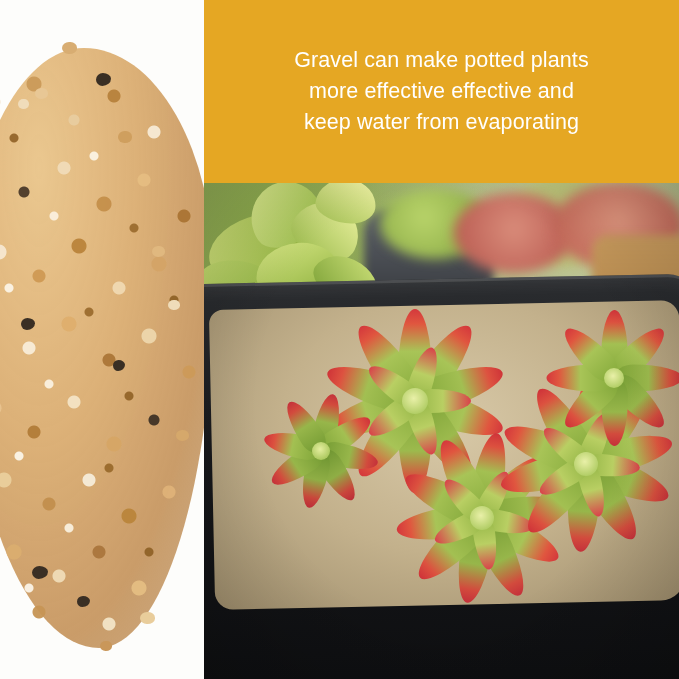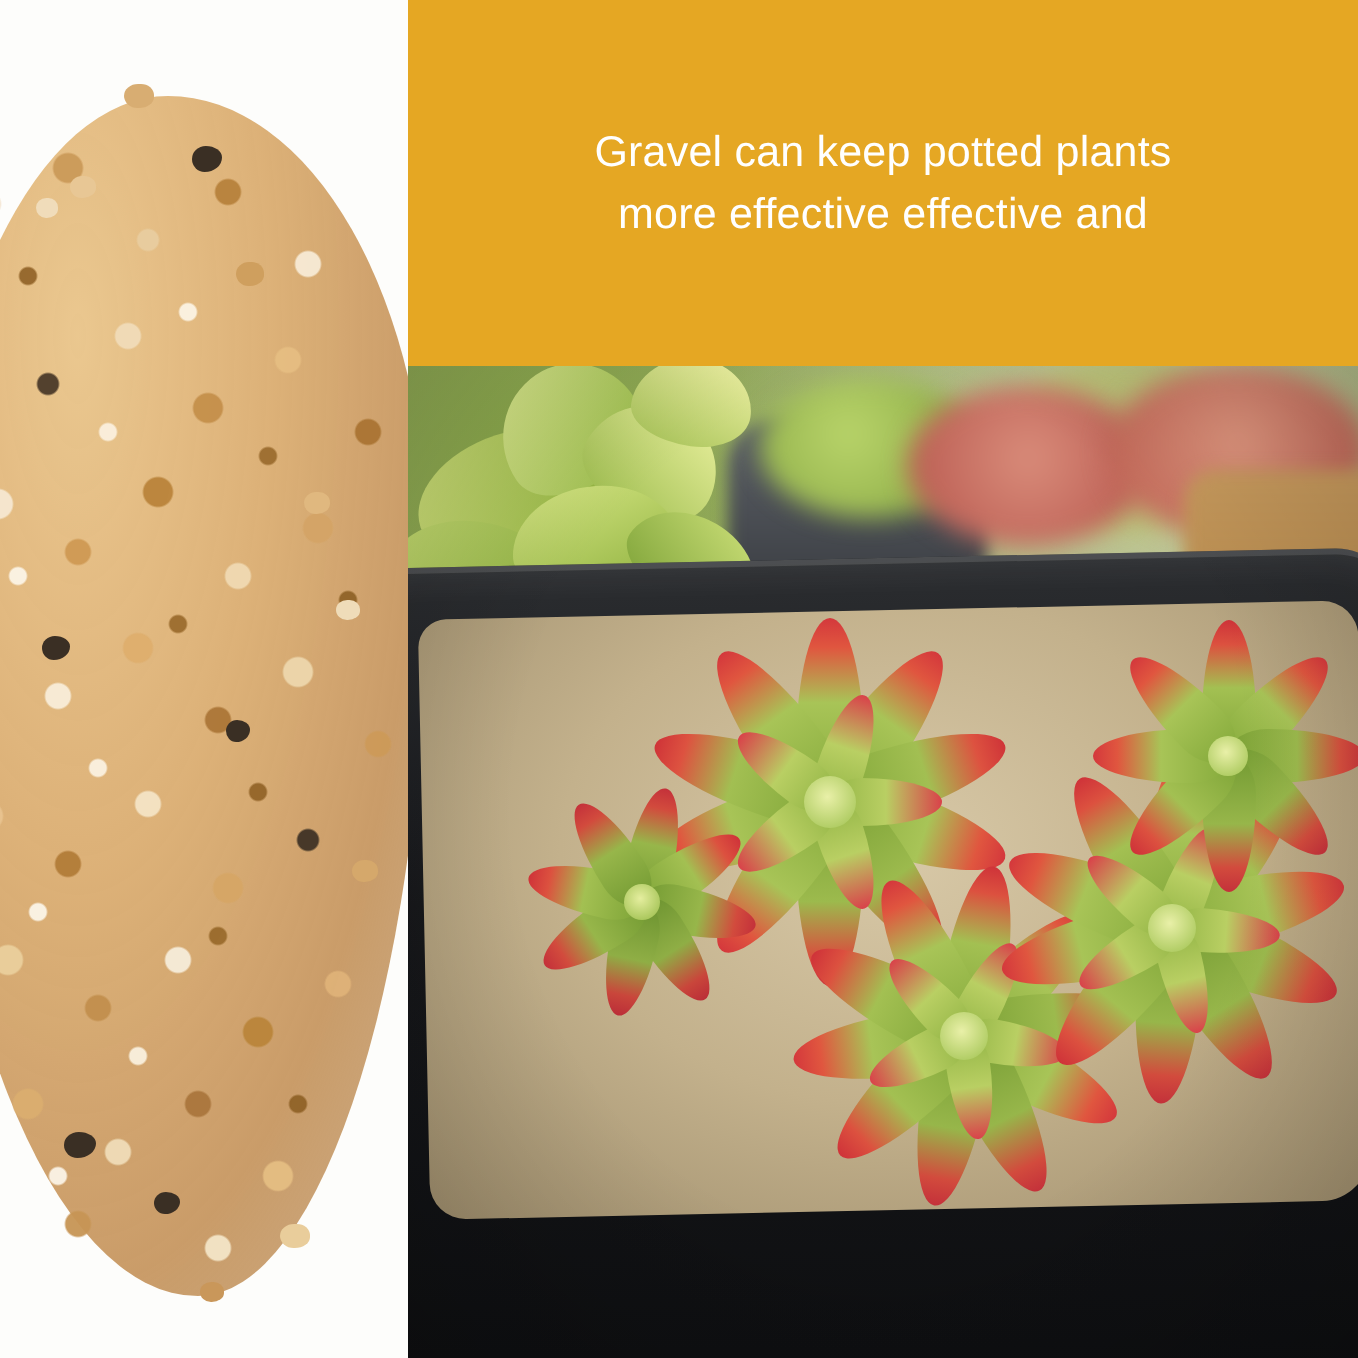--- a/index.html
+++ b/index.html
@@ -276,22 +276,23 @@
     <div class="stray" style="left:118px; top:131px; width:14px; height:12px; background:#cf9f5e;"></div>
     <div class="stray" style="left:152px; top:246px; width:13px; height:11px; background:#e0b87f;"></div>
     <div class="stray" style="left:168px; top:300px; width:12px; height:10px; background:#efdcb9;"></div>
     <div class="stray" style="left:176px; top:430px; width:13px; height:11px; background:#d5a86b;"></div>
     <div class="stray" style="left:140px; top:612px; width:15px; height:12px; background:#e9cd9b;"></div>
     <div class="stray" style="left:100px; top:641px; width:12px; height:10px; background:#c9975a;"></div>
   </div>
 
   <div class="caption-banner">
     <div class="caption-text">
-      <span>Gravel can keep potted plants</span>
+      <span>Gravel can make potted plants</span>
       <span>more effective effective and</span>
+      <span>keep water from evaporating</span>
     </div>
   </div>
 
   <div class="photo">
     <div class="photo-bg"></div>
 
     <div class="bg-blob" style="left:300px; top:-6px; width:120px; height:90px; border-radius:50%; background:#b9c077;"></div>
     <div class="bg-pot" style="left:160px; top:28px; width:130px; height:86px; background:linear-gradient(180deg,#5d6168,#3a3d42); border-radius:22px;"></div>
     <div class="bg-blob" style="left:176px; top:6px; width:110px; height:70px; border-radius:50%; background:radial-gradient(circle at 40% 40%,#b9d46a,#7fa03c);"></div>
     <div class="bg-blob" style="left:250px; top:10px; width:120px; height:80px; border-radius:50%; background:radial-gradient(circle at 50% 45%,#d98c7a,#b4524a);"></div>

